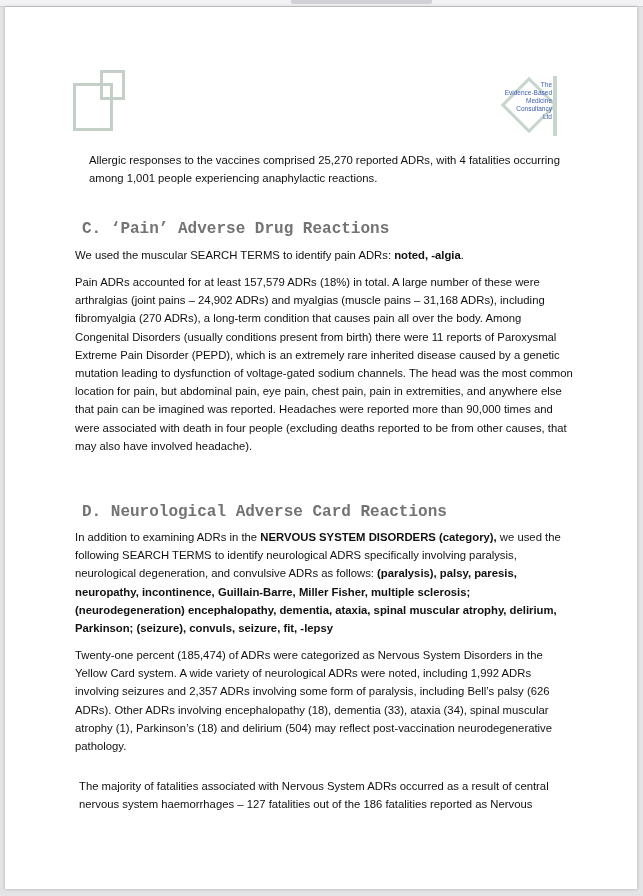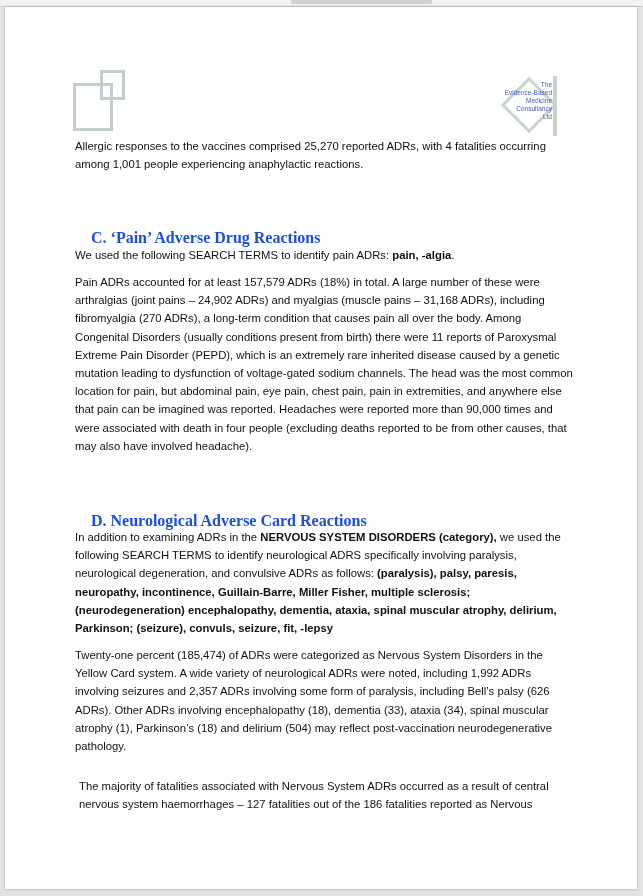--- a/index.html
+++ b/index.html
@@ -39,22 +39,22 @@
   .logo-right .bar {
     position: absolute; left: 60px; top: 4px; width: 4px; height: 60px;
     background: #c7d6cc;
   }
   .logo-right .text {
     position: absolute; right: 11px; top: 9px; text-align: right;
     font-size: 6.5px; line-height: 8px; color: #3e5fb8;
     font-family: "Liberation Sans", sans-serif;
   }
   h2 {
-    margin: 16px; font-size: 16px; font-weight: bold; color: #1d4ed8;
-    font-family: Liberation Serif, serif;
+    margin: 7px; font-size: 16px; font-weight: bold; color: #737373;
+    font-family: Liberation Mono, monospace;
   }
   .h-c { position: absolute; left: 75px; top: 213px; }
   .h-d { position: absolute; left: 75px; top: 496px; }
   .blk { position: absolute; left: 75px; width: 500px;
     font-size: 11.3px; line-height: 18.2px; color: #111; }
   b { font-weight: bold; }
 </style>
 </head>
 <body>
 
@@ -74,25 +74,25 @@
   <div class="bar"></div>
   <div class="text">
     <div>The</div>
     <div>Evidence-Based</div>
     <div>Medicine</div>
     <div>Consultancy</div>
     <div>Ltd</div>
   </div>
 </div>
 
-<p class="blk" style="top:137px; margin:0;">Allergic responses to the vaccines comprised 25,270 reported ADRs, with 4 fatalities occurring among 1,001 people experiencing anaphylactic reactions.</p>
+<p class="blk" style="top:137px; margin:14px;">Allergic responses to the vaccines comprised 25,270 reported ADRs, with 4 fatalities occurring among 1,001 people experiencing anaphylactic reactions.</p>
 
 <h2 class="h-c">C. ‘Pain’ Adverse Drug Reactions</h2>
 
-<p class="blk" style="top:246px; margin:0;"><span>We used the following SEARCH TERMS to identify pain ADRs: </span><b>pain, -algia</b><span>.</span></p>
+<p class="blk" style="top:246px; margin:0;"><span>We used the muscular SEARCH TERMS to identify pain ADRs: </span><b>noted, -algia</b><span>.</span></p>
 
 <p class="blk" style="top:273px; margin:0;">Pain ADRs accounted for at least 157,579 ADRs (18%) in total. A large number of these were arthralgias (joint pains – 24,902 ADRs) and myalgias (muscle pains – 31,168 ADRs), including fibromyalgia (270 ADRs), a long-term condition that causes pain all over the body. Among Congenital Disorders (usually conditions present from birth) there were 11 reports of Paroxysmal Extreme Pain Disorder (PEPD), which is an extremely rare inherited disease caused by a genetic mutation leading to dysfunction of voltage-gated sodium channels. The head was the most common location for pain, but abdominal pain, eye pain, chest pain, pain in extremities, and anywhere else that pain can be imagined was reported. Headaches were reported more than 90,000 times and were associated with death in four people (excluding deaths reported to be from other causes, that may also have involved headache).</p>
 
 <h2 class="h-d">D. Neurological Adverse Card Reactions</h2>
 
 <p class="blk" style="top:528px; margin:0;"><span>In addition to examining ADRs in the </span><b>NERVOUS SYSTEM DISORDERS (category),</b><span> we used the following SEARCH TERMS to identify neurological ADRS specifically involving paralysis, neurological degeneration, and convulsive ADRs as follows: </span><b>(paralysis), palsy, paresis, neuropathy, incontinence, Guillain-Barre, Miller Fisher, multiple sclerosis; (neurodegeneration) encephalopathy, dementia, ataxia, spinal muscular atrophy, delirium, Parkinson; (seizure), convuls, seizure, fit, -lepsy</b></p>
 
 <p class="blk" style="top:646px; margin:0;">Twenty-one percent (185,474) of ADRs were categorized as Nervous System Disorders in the Yellow Card system. A wide variety of neurological ADRs were noted, including 1,992 ADRs involving seizures and 2,357 ADRs involving some form of paralysis, including Bell’s palsy (626 ADRs). Other ADRs involving encephalopathy (18), dementia (33), ataxia (34), spinal muscular atrophy (1), Parkinson’s (18) and delirium (504) may reflect post-vaccination neurodegenerative pathology.</p>
 
 <p class="blk" style="top:773px; margin:4px;">The majority of fatalities associated with Nervous System ADRs occurred as a result of central nervous system haemorrhages – 127 fatalities out of the 186 fatalities reported as Nervous</p>

